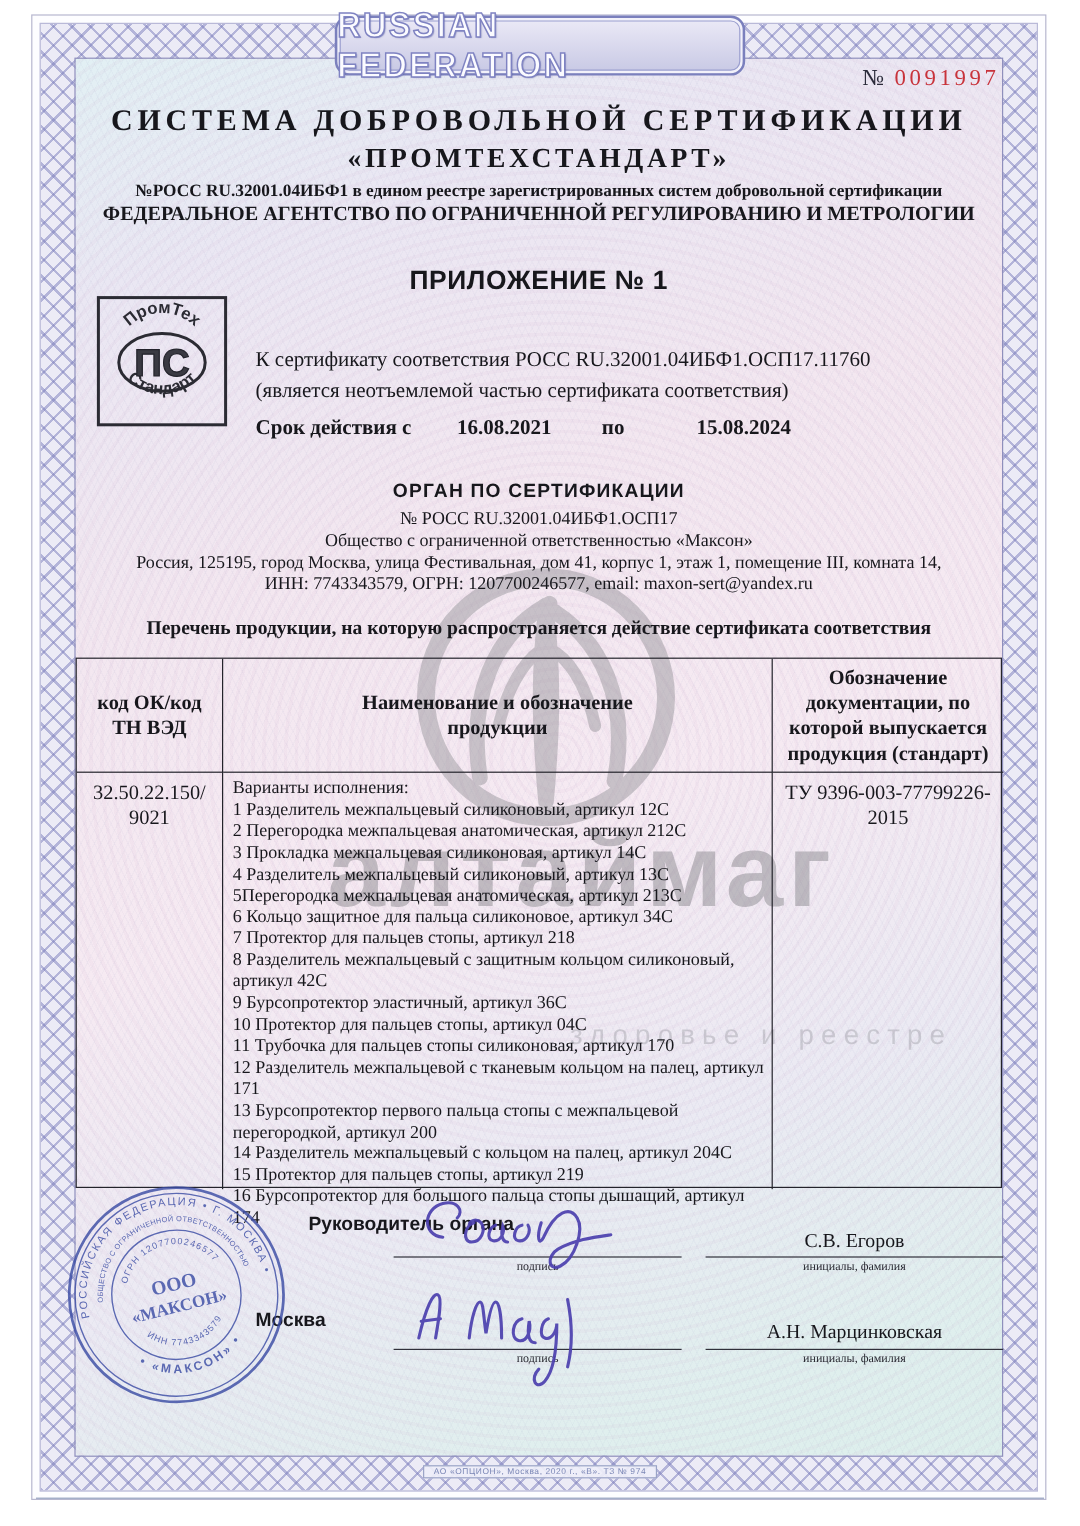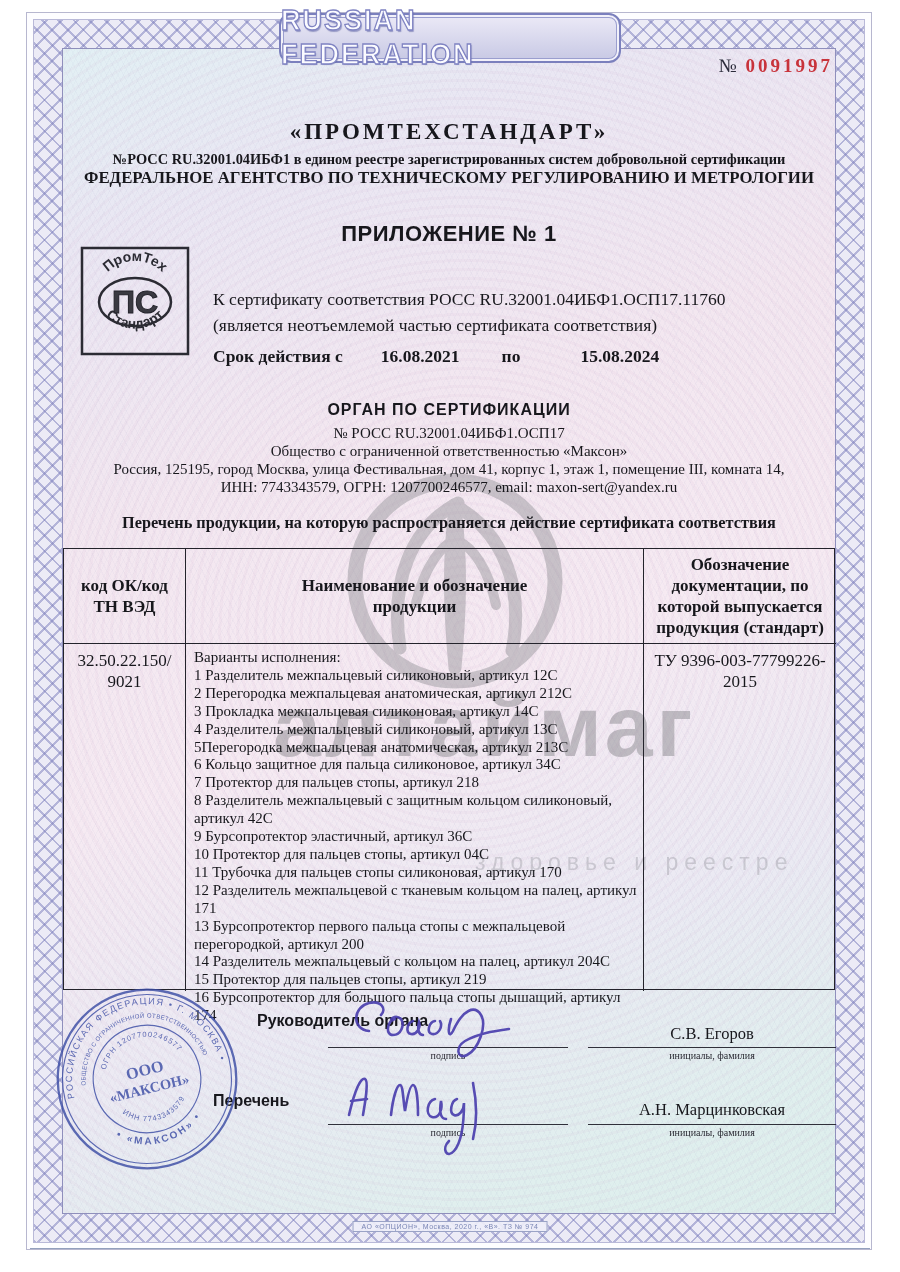--- a/index.html
+++ b/index.html
@@ -33,21 +33,21 @@
           letter-spacing:2px;color:#fbfbff;-webkit-text-stroke:1.2px #7f83c2;
           text-shadow:1px 1px 1px rgba(90,95,160,.55);transform:scaleY(1.08);}
 
   
   .abs{position:absolute;}
   .ctr{left:0;right:0;text-align:center;}
   .serif{font-family:"Liberation Serif",serif;color:#17171c;}
   .sans{font-family:"Liberation Sans",sans-serif;color:#17171c;}
 
   .cert-no{top:6px;right:2px;font-size:19px;letter-spacing:2px;color:#2b2b3a;z-index:5;}
-  .cert-no b{color:#c8333b;font-weight:bold;letter-spacing:3px;}
+  .cert-no b{color:#c8333b;font-weight:normal;letter-spacing:3px;}
 
   .title1{top:38px;font-weight:bold;font-size:25px;letter-spacing:4px;z-index:3;}
   .title2{top:70px;font-weight:bold;font-size:23px;letter-spacing:3px;z-index:3;}
   .regline{top:102px;font-weight:bold;font-size:14.4px;z-index:3;}
   .agency{top:119px;font-weight:bold;font-size:16.8px;z-index:3;}
   .appendix{top:172px;font-weight:bold;font-size:22px;letter-spacing:.5px;z-index:3;}
 
   .certref{left:150px;top:237px;font-size:17.5px;line-height:1.5;z-index:3;}
   .validity{left:150px;top:297px;font-size:17.5px;font-weight:bold;z-index:3;}
   .validity .gap1{margin-left:38px;}.validity .gap2{margin-left:42px;}.validity .gap3{margin-left:60px;}
@@ -134,23 +134,24 @@
         </svg>
 
         <div class="abs wm-big">алтаймаг</div>
         <div class="abs wm-sub">здоровье и реестре</div>
 
         <div class="abs cert-no serif">
           <span>№</span>
           <b>0091997</b>
         </div>
 
+        <div class="abs ctr serif title1">СИСТЕМА ДОБРОВОЛЬНОЙ СЕРТИФИКАЦИИ</div>
         <div class="abs ctr serif title2">«ПРОМТЕХСТАНДАРТ»</div>
         <div class="abs ctr serif regline">№РОСС RU.32001.04ИБФ1 в едином реестре зарегистрированных систем добровольной сертификации</div>
-        <div class="abs ctr serif agency">ФЕДЕРАЛЬНОЕ АГЕНТСТВО ПО ТЕХНИЧЕСКОМУ РЕГУЛИРОВАНИЮ И МЕТРОЛОГИИ</div>
+        <div class="abs ctr serif agency">ФЕДЕРАЛЬНОЕ АГЕНТСТВО ПО ОГРАНИЧЕННОЙ РЕГУЛИРОВАНИЮ И МЕТРОЛОГИИ</div>
         <div class="abs ctr sans appendix">ПРИЛОЖЕНИЕ № 1</div>
 
         <svg class="abs logo-box" width="112" height="112" viewBox="0 0 112 112">
           <defs>
             <path id="logoTop" d="M20,66 A38,38 0 1 1 92,66"></path>
             <path id="logoBot" d="M18,56 A40,40 0 0 0 94,56"></path>
           </defs>
           <rect x="3" y="3" width="106" height="106" fill="none" stroke="#2b2b33" stroke-width="2.5"></rect>
           <ellipse cx="56" cy="57" rx="36" ry="24" fill="none" stroke="#2b2b33" stroke-width="2.5"></ellipse>
           <text font-family="Liberation Sans, sans-serif" font-size="14" font-weight="bold" fill="#2b2b33">
@@ -214,21 +215,21 @@
           </div>
           <div class="cell body last std-cell">
             <span>
               <span>ТУ 9396-003-77799226-</span><br>
               <span>2015</span>
             </span>
           </div>
         </div>
 
         <div class="abs sans role-head">Руководитель органа</div>
-        <div class="abs sans role-expert">Перечень</div>
+        <div class="abs sans role-expert">Москва</div>
 
         <div class="abs sigline sl1"></div>
         <div class="abs sigline nl1"></div>
         <div class="abs sigline sl2"></div>
         <div class="abs sigline nl2"></div>
 
         <div class="abs serif caption cap-s1">подпись</div>
         <div class="abs serif caption cap-n1">инициалы, фамилия</div>
         <div class="abs serif caption cap-s2">подпись</div>
         <div class="abs serif caption cap-n2">инициалы, фамилия</div>

